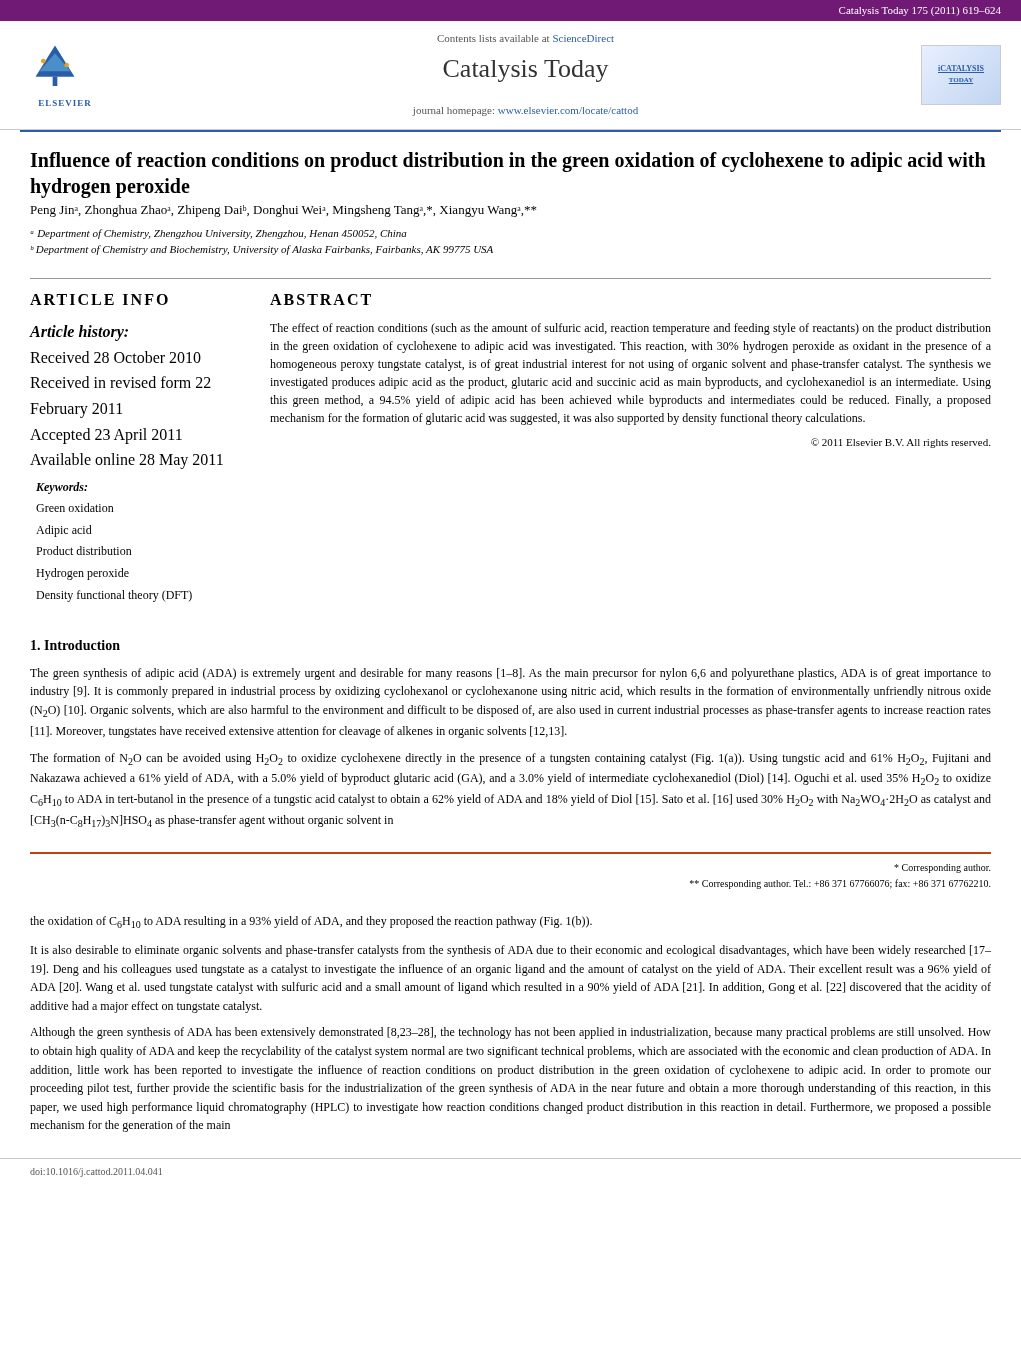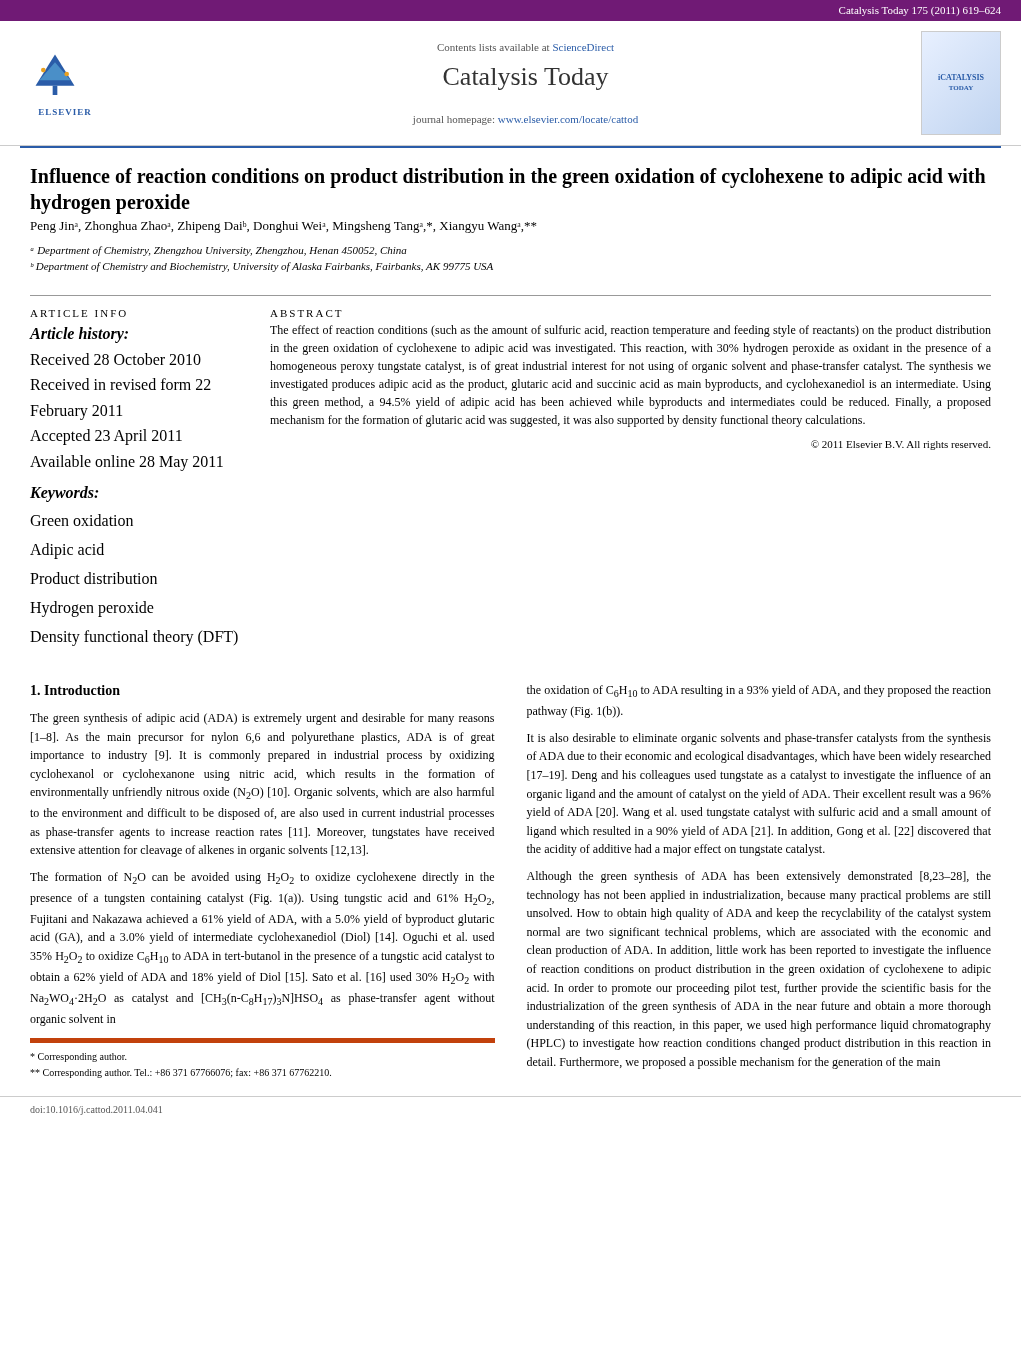--- a/index.html
+++ b/index.html
@@ -53,31 +53,32 @@
     .journal-homepage {
       font-size: 11px;
       color: #555;
     }
     .journal-homepage a {
       color: #2a5ca8;
       text-decoration: none;
     }
     .catalysis-logo {
       width: 80px;
-      height: 104px;
+      height: 60px;
       border: 1px solid #ccc;
       display: flex;
       align-items: center;
       justify-content: center;
       font-size: 9px;
       color: #2a5ca8;
       font-weight: bold;
       text-align: left;
       background: linear-gradient(135deg, #e8f0ff 0%, #c0d4f0 100%);
       flex-direction: column;
+      text-decoration: underline;
     }
     .divider-line {
       height: 2px;
       background: #2a5ca8;
       margin: 0 20px;
     }
     .article-content {
       padding: 15px 30px;
     }
     .article-title {
@@ -108,81 +109,85 @@
       margin-top: 10px;
     }
     .left-col {
       width: 220px;
       flex-shrink: 0;
     }
     .right-col {
       flex: 1;
     }
     .section-header {
-      font-size: 11px;
-      font-weight: normal;
+      font-size: 16px;
+      font-weight: bold;
       letter-spacing: 2px;
       text-transform: uppercase;
+      margin-bottom: 8px;
       color: #000;
     }
     .article-info-block {
       font-size: 16px;
       line-height: 1.6;
       margin-bottom: 4px;
     }
     .article-info-block .label {
       font-style: italic;
       font-weight: bold;
     }
     .keywords-block {
-      font-size: 16px;
+      font-size: 12px;
       line-height: 1.8;
+      margin-left: 6px;
     }
     .keywords-block .label {
       font-style: italic;
       font-weight: bold;
     }
     .abstract-text {
       font-size: 12px;
       line-height: 1.5;
       text-align: justify;
     }
     .copyright {
       text-align: right;
       font-size: 11px;
       margin-top: 8px;
     }
     .main-content {
       display: flex;
-      gap: 32px;
+      gap: 20px;
       padding: 15px 30px;
+      flex-direction: column;
     }
     .main-left {
       flex: 1;
     }
     .main-right {
       flex: 1;
     }
     .intro-heading {
       font-size: 14px;
       font-weight: bold;
       margin-bottom: 8px;
     }
     .body-text {
       font-size: 12px;
       line-height: 1.55;
       text-align: justify;
       margin-bottom: 8px;
     }
     .footnotes {
-      border-top: 5px solid #c2410c;
-      margin-top: 10px;
+      border-top: 2px solid #c2410c;
+      margin-top: 20px;
       padding-top: 6px;
       font-size: 10px;
       line-height: 1.6;
+      text-align: right;
     }
     .bottom-bar {
       padding: 6px 30px;
       font-size: 10px;
       color: #555;
       border-top: 1px solid #ccc;
     }
     .elsevier-tree {
       width: 70px;
       height: 50px;

